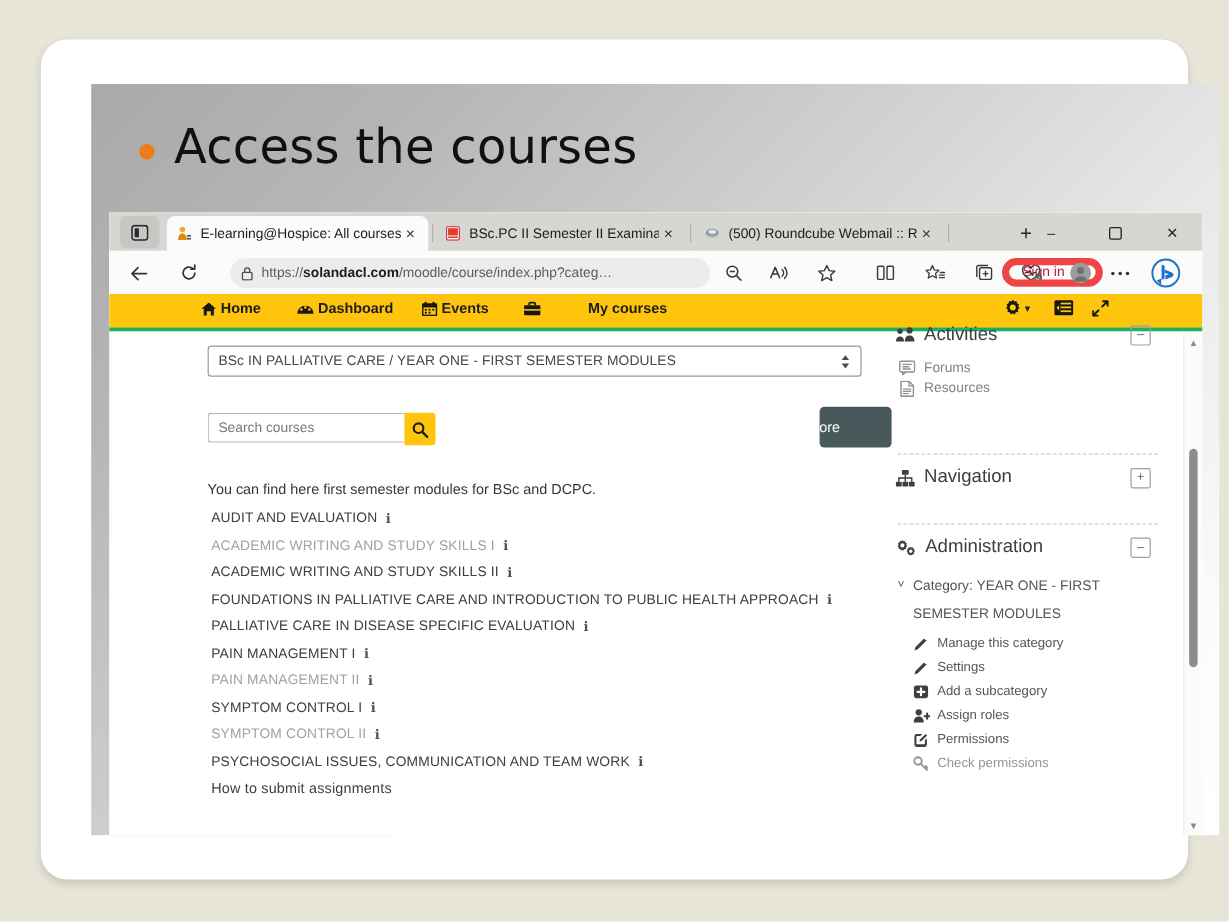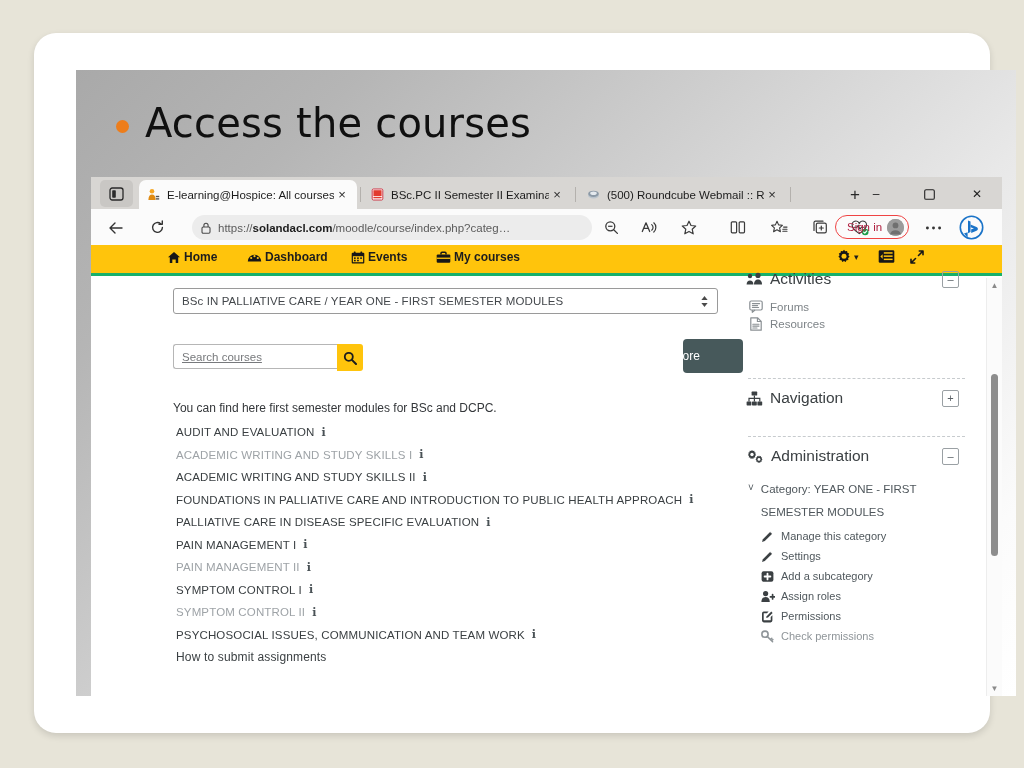--- a/index.html
+++ b/index.html
@@ -38,39 +38,39 @@
   .tab .tclose{width:16px;height:16px;flex:0 0 auto;display:flex;align-items:center;justify-content:center;color:#303030;font-size:13px;line-height:1;}
   .tabsep{position:absolute;top:10px;width:1px;height:15px;background:#b4b1ad;}
   #newtab{position:absolute;left:753px;top:7px;width:22px;height:22px;display:flex;align-items:center;justify-content:center;color:#272727;font-size:17px;}
   .wctl{position:absolute;top:4px;width:40px;height:26px;display:flex;align-items:center;justify-content:center;color:#222;font-size:12px;}
   
   #navbar{position:relative;height:36px;background:#fbfbfb;}
   .navicon{position:absolute;top:6px;width:26px;height:25px;display:flex;align-items:center;justify-content:center;color:#3a3a3a;}
   #omnibox{position:absolute;left:101px;top:6px;width:400px;height:25px;background:#ececec;border-radius:13px;display:flex;align-items:center;padding:0 9px;box-sizing:border-box;}
   #omnibox .urltext{font-size:11.5px;color:#5b5b5b;white-space:nowrap;overflow:hidden;margin-left:7px;}
   #omnibox .urltext b{color:#1d1d1d;font-weight:700;}
-  #signin{position:absolute;left:744px;top:6px;height:24px;border:1px solid #ef4444;border-radius:13px;display:flex;align-items:center;padding:0 4px 0 11px;box-sizing:border-box;}
+  #signin{position:absolute;left:744px;top:6px;height:24px;border:6px solid #ef4444;border-radius:13px;display:flex;align-items:center;padding:0 4px 0 11px;box-sizing:border-box;}
   #signin .sitext{font-size:11.5px;color:#b02040;margin-right:5px;}
   #signin .avatar{width:17px;height:17px;border-radius:50%;background:#9b9b9b;display:flex;align-items:center;justify-content:center;}
 
   
   #moodlenav{position:relative;height:28px;background:#ffc40c;border-bottom:3px solid #17b06b;}
   .mnav{position:absolute;top:5px;display:flex;align-items:center;font-size:12px;color:#1d1d1d;font-weight:700;}
   .mnav .mi{margin-right:3px;display:flex;align-items:center;}
   .mnav-right{position:absolute;top:4px;display:flex;align-items:center;color:#1d1d1d;}
 
   
   #pagebody{position:relative;height:auto;background:#fff;}
   #content-col{position:absolute;left:0px;top:0;width:650px;}
   #catselect{position:absolute;left:82px;top:12px;width:545px;height:26px;border:1px solid #9a9a9a;border-radius:3px;background:#fff;
      display:flex;align-items:center;justify-content:space-between;padding:0 8px;box-sizing:border-box;}
   #catselect .cstext{font-size:11.5px;color:#44484c;letter-spacing:.1px;}
   #searchwrap{position:absolute;left:82px;top:68px;display:flex;align-items:stretch;}
   #searchinput{width:164px;height:25px;border:1px solid #b6b6b6;border-right:none;border-radius:3px 0 0 3px;background:#fff;
-     display:flex;align-items:center;padding-left:8px;box-sizing:border-box;font-size:11.5px;color:#77797c;text-decoration:underline;}
+     display:flex;align-items:center;padding-left:8px;box-sizing:border-box;font-size:11.5px;color:#77797c;}
   #searchbtn{width:26px;height:27px;background:#ffc40c;border-radius:0 3px 3px 0;display:flex;align-items:center;justify-content:center;}
   #morebtn{position:absolute;left:592px;top:63px;width:60px;height:34px;background:#47595b;border-radius:4px;
      display:flex;align-items:center;justify-content:center;color:#fff;font-size:12px;gap:42px;}
   #intro{position:absolute;left:82px;top:125px;font-size:12px;color:#34373a;}
   #courselist{position:absolute;left:85px;top:145px;width:560px;}
   .courseitem{display:flex;align-items:center;height:22.5px;font-size:11.5px;color:#3b4043;letter-spacing:.15px;}
   .courseitem.dim{color:#9ea3a7;}
   .courseitem .ibadge{margin-left:7px;font-weight:700;font-size:11px;color:#4a5256;font-family:"DejaVu Serif",serif;}
   .courseitem.dim .ibadge{color:#4a5256;}
   .courseitem.plain{font-size:12px;color:#3b4043;}
@@ -293,21 +293,21 @@
                 <rect x="9.4" y="0.4" width="1.8" height="3" rx="0.6" fill="#171717"></rect>
                 <rect x="3" y="6.4" width="1.7" height="1.5" fill="#171717"></rect>
                 <rect x="6.1" y="6.4" width="1.7" height="1.5" fill="#171717"></rect>
                 <rect x="9.2" y="6.4" width="1.7" height="1.5" fill="#171717"></rect>
                 <rect x="3" y="8.8" width="1.7" height="1.5" fill="#171717"></rect>
                 <rect x="6.1" y="8.8" width="1.7" height="1.5" fill="#171717"></rect>
               </svg>
           </span>
           <span>Events</span>
         </div>
-        <div class="mnav" style="left:345px;">
+        <div class="mnav" style="left:345px;gap:36px;">
           <span class="mi">
             <svg width="15" height="13" viewBox="0 0 15 13">
                 <rect x="0.7" y="3.4" width="13.6" height="8.4" rx="1.1" fill="#171717"></rect>
                 <path d="M5 3.4 V2.2 a1 1 0 0 1 1 -1 H9 a1 1 0 0 1 1 1 V3.4" fill="none" stroke="#171717" stroke-width="1.5"></path>
                 <rect x="0.7" y="6.6" width="13.6" height="1.3" fill="#ffc40c"></rect>
               </svg>
           </span>
           <span>My courses</span>
         </div>
 

